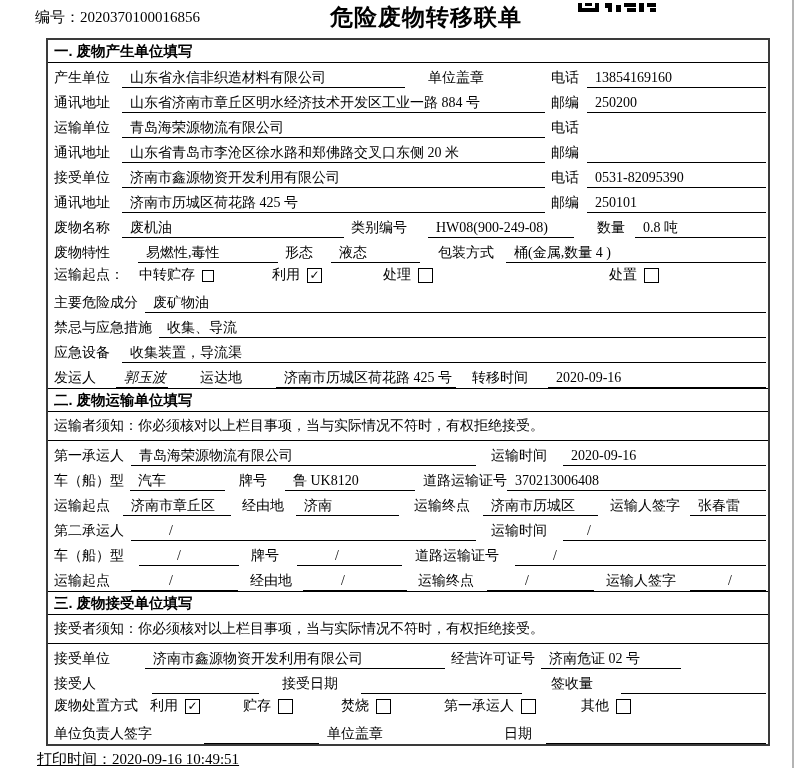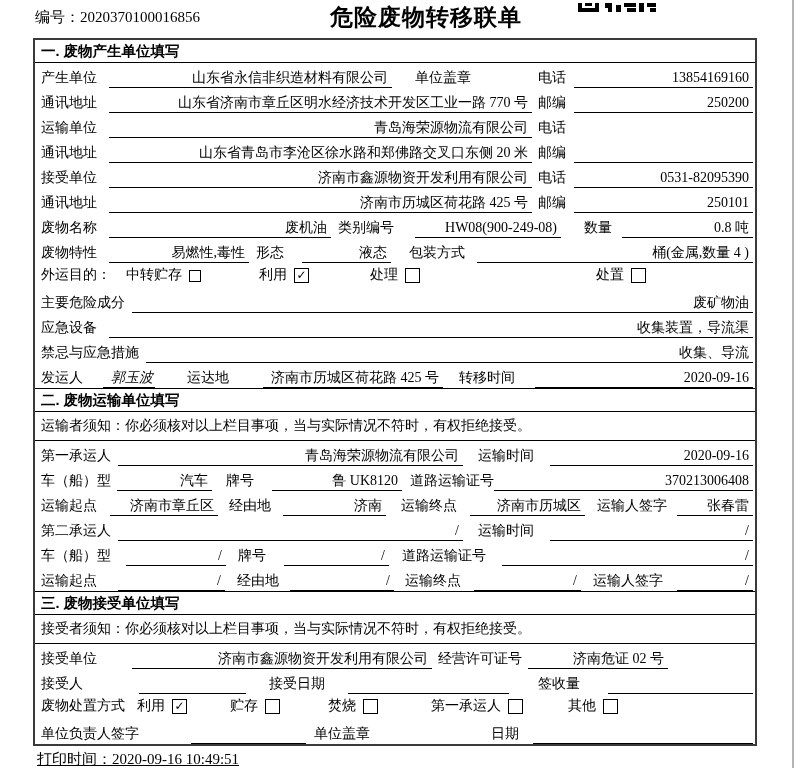--- a/index.html
+++ b/index.html
@@ -8,30 +8,30 @@
     font-family:"Liberation Serif","DejaVu Serif",serif;font-size:14px;overflow:hidden;
   }
   .page-edge{position:absolute;right:2px;top:0;bottom:0;width:2px;background:#b4b4b4;}
   
   .hdr{position:relative;height:38px;}
   .doc-no{position:absolute;left:35px;top:8px;font-size:15px;white-space:nowrap;}
   .title{position:absolute;left:330px;top:2px;font-size:23px;font-weight:bold;letter-spacing:1px;
          font-family:"Liberation Sans","DejaVu Sans",sans-serif;white-space:nowrap;}
   .qr{position:absolute;left:578px;top:0;}
   
-  .form{position:absolute;left:33px;top:38px;width:724px;border:2px solid #3a3a3a;box-sizing:border-box;background:#fff;}
+  .form{position:absolute;left:46px;top:38px;width:724px;border:2px solid #3a3a3a;box-sizing:border-box;background:#fff;}
   .sec2,.sec3{border-top:1px solid #000;}
   .stitle{height:22px;display:flex;align-items:center;padding:0 6px;font-weight:bold;font-size:14.5px;
           border-bottom:1px solid #000;font-family:"Liberation Sans","DejaVu Sans",sans-serif;}
   .note{height:28px;display:flex;align-items:center;padding:0 6px;border-bottom:1px solid #000;white-space:nowrap;}
   .row{display:flex;align-items:flex-end;height:25px;padding:0 2px 0 6px;box-sizing:border-box;}
   .row-cb{align-items:center;}
   .lb{white-space:nowrap;padding-bottom:1px;}
   .u{border-bottom:1px solid #000;white-space:nowrap;overflow:hidden;height:19px;line-height:18px;
-     box-sizing:border-box;padding:0 4px 0 8px;text-align:right;}
+     box-sizing:border-box;padding:0 4px 0 8px;text-align:left;}
   .fill{flex:1;}
   .sl{padding-left:38px;}
   .sls{padding-left:24px;}
   .grp{display:flex;align-items:center;white-space:nowrap;}
   .cb{display:inline-block;width:13px;height:13px;border:1.5px solid #000;margin-left:7px;box-sizing:content-box;
       font-size:12px;line-height:13px;text-align:center;font-family:"DejaVu Sans",sans-serif;}
   .cbs{width:10px;height:10px;line-height:10px;}
   .ftr{position:absolute;left:37px;top:750px;font-size:15px;white-space:nowrap;text-decoration:underline;}
 </style>
 </head>
@@ -68,21 +68,21 @@
     <div class="row">
       <span class="lb">产生单位</span>
       <span class="u" style="width:283px;margin-left:12px;">山东省永信非织造材料有限公司</span>
       <span class="lb" style="margin-left:23px;">单位盖章</span>
       <span class="lb" style="margin-left:67px;">电话</span>
       <span class="u fill" style="margin-left:8px;">13854169160</span>
     </div>
 
     <div class="row">
       <span class="lb">通讯地址</span>
-      <span class="u" style="width:423px;margin-left:12px;">山东省济南市章丘区明水经济技术开发区工业一路 770 号</span>
+      <span class="u" style="width:423px;margin-left:12px;">山东省济南市章丘区明水经济技术开发区工业一路 884 号</span>
       <span class="lb" style="margin-left:6px;">邮编</span>
       <span class="u fill" style="margin-left:8px;">250200</span>
     </div>
 
     <div class="row">
       <span class="lb">运输单位</span>
       <span class="u" style="width:423px;margin-left:12px;">青岛海荣源物流有限公司</span>
       <span class="lb" style="margin-left:6px;">电话</span>
     </div>
 
@@ -111,29 +111,29 @@
       <span class="lb">废物名称</span>
       <span class="u" style="width:222px;margin-left:12px;">废机油</span>
       <span class="lb" style="margin-left:7px;">类别编号</span>
       <span class="u" style="width:146px;margin-left:21px;">HW08(900-249-08)</span>
       <span class="lb" style="margin-left:23px;">数量</span>
       <span class="u fill" style="margin-left:10px;">0.8 吨</span>
     </div>
 
     <div class="row">
       <span class="lb">废物特性</span>
-      <span class="u" style="width:140px;margin-left:12px;">易燃性,毒性</span>
+      <span class="u" style="width:140px;margin-left:28px;">易燃性,毒性</span>
       <span class="lb" style="margin-left:7px;">形态</span>
       <span class="u" style="width:89px;margin-left:18px;">液态</span>
       <span class="lb" style="margin-left:18px;">包装方式</span>
       <span class="u fill" style="margin-left:12px;">桶(金属,数量 4 )</span>
     </div>
 
     <div class="row row-cb">
-      <span class="lb">外运目的：</span>
+      <span class="lb">运输起点：</span>
       <span class="grp" style="margin-left:15px;">
         <span class="lb">中转贮存</span>
         <span class="cb cbs"><span></span></span>
       </span>
       <span class="grp" style="margin-left:58px;">
         <span class="lb">利用</span>
         <span class="cb"><span>✓</span></span>
       </span>
       <span class="grp" style="margin-left:61px;">
         <span class="lb">处理</span>
@@ -144,27 +144,27 @@
         <span class="cb"><span></span></span>
       </span>
     </div>
 
     <div class="row">
       <span class="lb">主要危险成分</span>
       <span class="u fill" style="margin-left:7px;">废矿物油</span>
     </div>
 
     <div class="row">
+      <span class="lb">禁忌与应急措施</span>
+      <span class="u fill" style="margin-left:7px;">收集、导流</span>
+    </div>
+
+    <div class="row">
       <span class="lb">应急设备</span>
       <span class="u fill" style="margin-left:12px;">收集装置，导流渠</span>
-    </div>
-
-    <div class="row">
-      <span class="lb">禁忌与应急措施</span>
-      <span class="u fill" style="margin-left:7px;">收集、导流</span>
     </div>
 
     <div class="row">
       <span class="lb">发运人</span>
       <span class="u" style="width:52px;margin-left:20px;font-style:italic;">郭玉波</span>
       <span class="lb" style="margin-left:32px;">运达地</span>
       <span class="u" style="width:180px;margin-left:34px;">济南市历城区荷花路 425 号</span>
       <span class="lb" style="margin-left:16px;">转移时间</span>
       <span class="u fill" style="margin-left:20px;">2020-09-16</span>
     </div>

